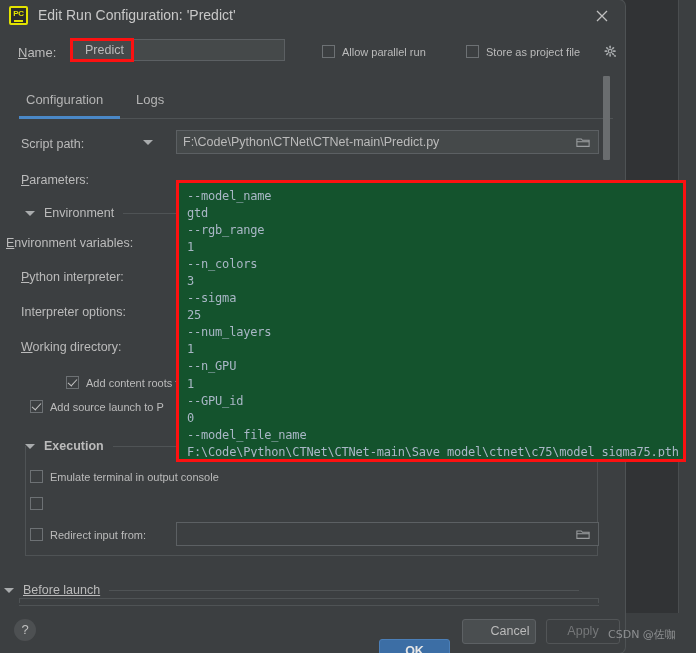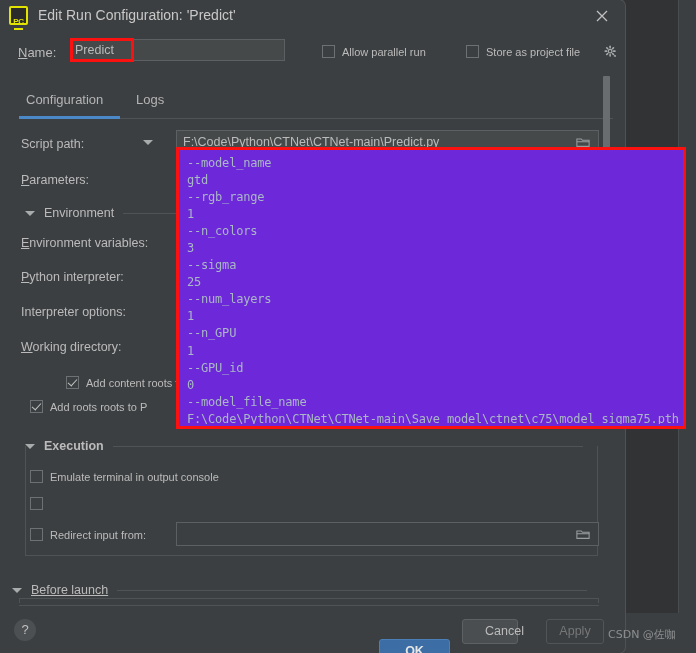--- a/index.html
+++ b/index.html
@@ -55,21 +55,21 @@
     position: absolute; left: 9px; top: 6px;
     width: 19px; height: 19px;
     border: 2px solid #e3e300;
     border-radius: 2px;
     background: #2b2b2b;
     box-sizing: border-box;
     font-size: 8px; font-weight: bold; line-height: 8px;
     color: #e3e300;
     text-align: center;
     letter-spacing: -0.3px;
-    padding-top: 10px;
+    padding-top: 2px;
     font-family: "Liberation Sans", sans-serif;
   }
   #pc-icon .bar {
     display: block; width: 9px; height: 2px; background: #e3e300;
     margin: 2px auto 0;
   }
   #dialog-title {
     position: absolute; left: 38px; top: 7px;
     font-size: 14px; color: #c8c8c8;
     white-space: nowrap;
@@ -87,21 +87,21 @@
   }
   #name-label u { text-decoration: underline; }
   #name-input {
     position: absolute; left: 71px; top: 39px;
     width: 214px; height: 22px;
     background: #45494a;
     border: 1px solid #5c6063;
     box-sizing: border-box;
     color: #bbbbbb;
     font-size: 12.5px;
-    padding: 0 3px;
+    padding: 0 13px;
     font-family: "Liberation Sans", sans-serif;
   }
   #name-highlight {
     position: absolute; left: 70px; top: 38px;
     width: 64px; height: 24px;
     border: 3px solid #fc1111;
     box-sizing: border-box;
     pointer-events: none;
   }
 
@@ -186,21 +186,21 @@
     font-family: "Liberation Sans", sans-serif;
   }
   .folder-icon {
     position: absolute;
     width: 14px; height: 12px;
     cursor: pointer;
   }
   #script-folder-icon { left: 576px; top: 136px; }
 
   #parameters-label   { left: 21px; top: 173px; }
-  #env-vars-label     { left: 21px; top: 236px; }
+  #env-vars-label     { left: 6px; top: 236px; }
   #py-interp-label    { left: 21px; top: 270px; }
   #interp-opts-label  { left: 21px; top: 305px; }
   #working-dir-label  { left: 21px; top: 340px; }
 
   
   .section {
     position: absolute;
     display: flex; align-items: center;
     white-space: nowrap;
   }
@@ -213,21 +213,21 @@
     flex: 0 0 auto;
   }
   .section .stitle { font-size: 12.5px; color: #bbbbbb; }
   .section .sline {
     height: 1px; background: #4f5355; margin-left: 9px;
   }
   #env-section  { left: 25px; top: 206px; width: 570px; }
   #env-section .sline  { width: 460px; }
   #exec-section { left: 25px; top: 439px; width: 570px; font-weight: bold; }
   #exec-section .sline { width: 470px; }
-  #before-launch-section { left: 12px; top: 583px; width: 600px; }
+  #before-launch-section { left: 4px; top: 583px; width: 600px; }
   #before-launch-section .stitle { text-decoration: underline; }
   #before-launch-section .sline { width: 470px; }
 
   
   #add-content-roots { left: 46px; top: 376px; margin-left: 20px; }
   #add-source-roots  { left: 30px; top: 400px; }
   #emulate-terminal  { left: 30px; top: 470px; }
   #run-py-console    { left: 30px; top: 497px; }
   #redirect-input    { left: 30px; top: 528px; }
   #redirect-input-field {
@@ -257,25 +257,25 @@
     box-sizing: border-box;
   }
   .vscroll-thumb {
     position: absolute; width: 7px; background: #6a6d6f; border-radius: 1px;
   }
   #scroll-thumb-top    { left: 603px; top: 76px;  height: 84px; }
   #scroll-thumb-bottom { left: 603px; top: 348px; height: 46px; }
 
   
   #params-overlay {
-    position: absolute; left: 176px; top: 147px;
+    position: absolute; left: 176px; top: 180px;
     width: 510px; height: 282px;
     border: 3px solid #fc1111;
     box-sizing: border-box;
-    background: #6d28d9;
+    background: #14532d;
   }
   #params-text {
     position: absolute; left: 8px; top: 5px; right: 4px; bottom: 2px;
     color: #a9b7c6;
     font-family: "DejaVu Sans Mono", "Liberation Mono", monospace;
     font-size: 12px;
     line-height: 17.05px;
     white-space: pre;
     overflow: hidden;
     letter-spacing: -0.2px;
@@ -309,28 +309,28 @@
   }
   #ok-button {
     left: 379px; width: 71px;
     background: #3c6ea5;
     border: 1px solid #4b7fb8;
     color: #e6e6e6;
     font-weight: bold;
     margin-top: 20px;
   }
   #cancel-button {
-    left: 462px; width: 56px;
+    left: 462px; width: 74px;
     background: #4a4e50;
     border: 1px solid #5d6164;
     color: #bbbbbb;
     padding-left: 22px;
   }
   #apply-button {
-    left: 546px; width: 58px;
+    left: 546px; width: 74px;
     background: transparent;
     border: 1px solid #525557;
     color: #757779;
   }
 
   #watermark {
     position: absolute; left: 608px; top: 627px;
     font-size: 11px;
     color: #8d8f91;
     white-space: nowrap;
@@ -421,21 +421,21 @@
     <span class="stitle">Environment</span>
     <span class="sline"></span>
   </div>
 
   <div id="add-content-roots" class="cbrow">
     <span class="cbox checked"></span>
     <span>Add content roots to</span>
   </div>
   <div id="add-source-roots" class="cbrow">
     <span class="cbox checked"></span>
-    <span>Add roots roots to P</span>
+    <span>Add source launch to P</span>
   </div>
 
   <div id="exec-groupbox"></div>
   <div id="exec-section" class="section">
     <span class="caret"></span>
     <span class="stitle">Execution</span>
     <span class="sline"></span>
   </div>
 
   <div id="emulate-terminal" class="cbrow">

